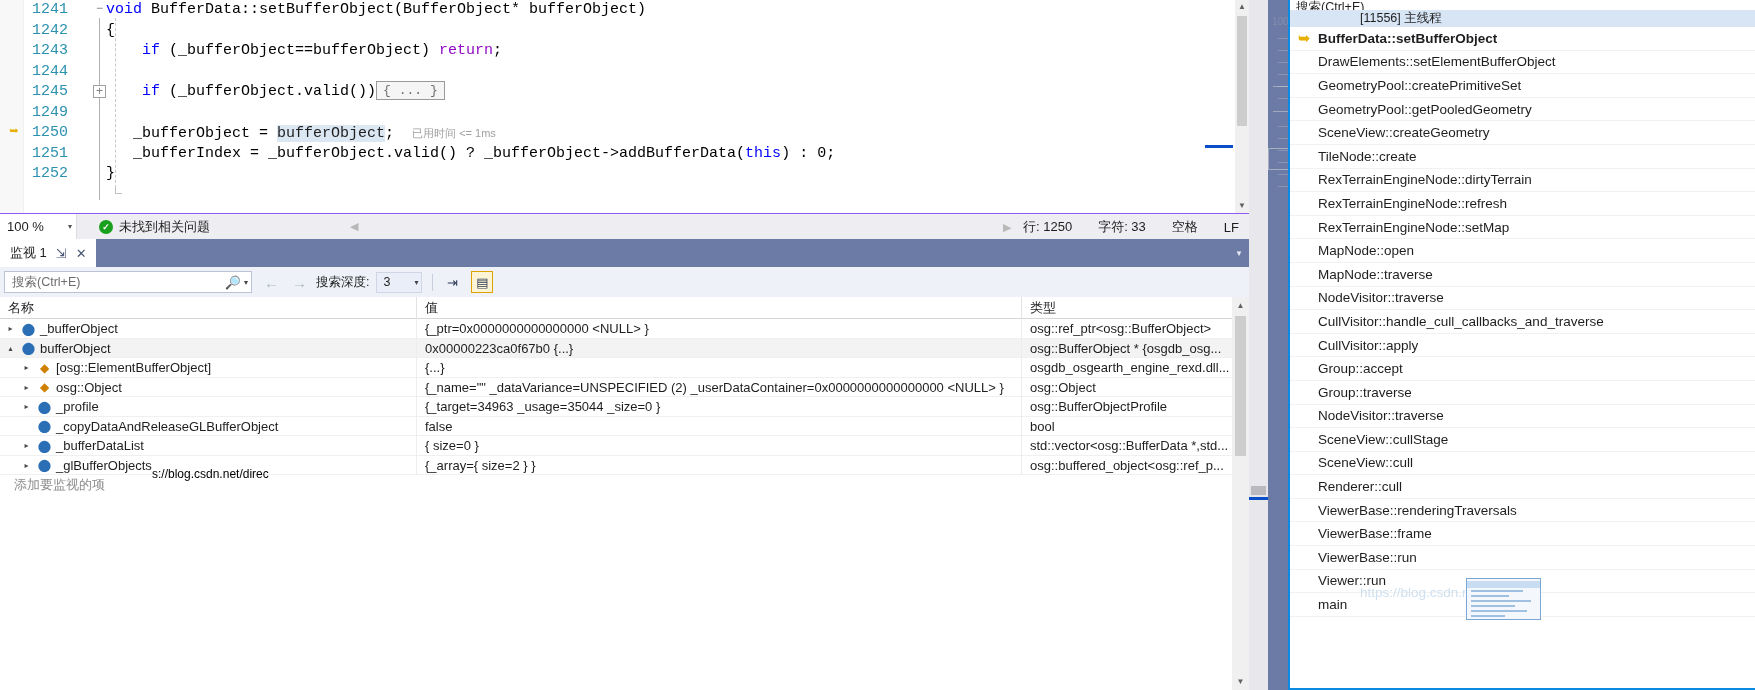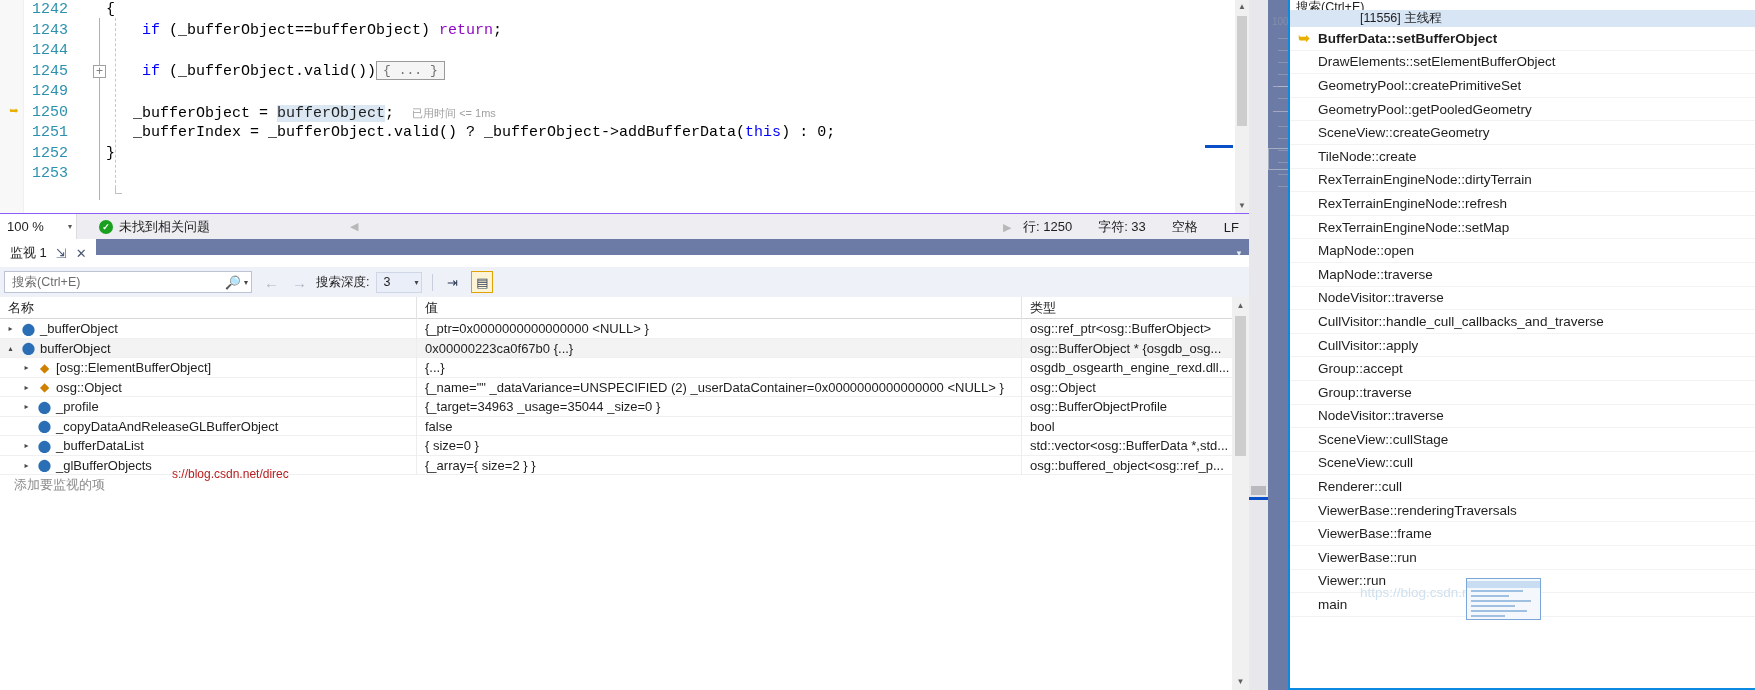--- a/index.html
+++ b/index.html
@@ -131,21 +131,21 @@
     position: absolute; left: 1003px; top: 0; height: 26px;
     display: flex; align-items: center; color: #b8b8b8; font-size: 11px;
   }
 
   
   #watch {
     position: absolute; left: 0; top: 239px; width: 1249px; height: 451px;
     background: #ffffff;
   }
   .watch-tabstrip {
-    position: absolute; left: 0; top: 0; width: 1249px; height: 16px;
+    position: absolute; left: 0; top: 0; width: 1249px; height: 28px;
     background: #6c7ba6;
   }
   .watch-tab {
     position: absolute; left: 0; top: 0; height: 28px;
     background: #ffffff; display: flex; align-items: center;
     padding: 0 9px 0 10px; gap: 9px; font-size: 13px; color: #1e1e1e;
   }
   .watch-tab .pin { color: #4a5775; font-size: 13px; }
   .watch-tab .cls { color: #4a5775; font-size: 13px; }
   .tabstrip-right {
@@ -331,22 +331,22 @@
     border: 1px solid #d8d8d8; opacity: .55;
   }
 
   
   .watermark {
     position: absolute; left: 1360px; top: 585px;
     font-size: 13.5px; color: #cfe0ee; white-space: nowrap;
     pointer-events: none;
   }
   .watermark2 {
-    position: absolute; left: 172px; top: 467px;
-    font-size: 12px; color: #b91c1c; white-space: nowrap;
+    position: absolute; left: 152px; top: 467px;
+    font-size: 12px; color: #000000; white-space: nowrap;
     pointer-events: none;
   }
 
   
   .thumb-popup {
     position: absolute; left: 1466px; top: 578px; width: 75px; height: 42px;
     background: #f4f7fb; border: 1px solid #7aa7d8; overflow: hidden;
   }
   .thumb-popup .tp-line {
     position: absolute; left: 4px; height: 2px; background: #9fc0e0;
@@ -359,29 +359,29 @@
 <body>
 
 <div id="root">
 
   <div id="editor">
     <div class="marker-left-strip"></div>
     <div class="fold-spine"></div>
     <div class="vert-guide"></div>
     <div class="guide-bracket"></div>
     <div class="code-area" id="code-area">
+        <div class="code-line"><span class="ln-marker"></span><span class="ln-num">1241</span><span class="ln-fold">−</span><span class="ln-text"><span class="kw-blue">void </span><span class="plain">BufferData::setBufferObject(BufferObject* bufferObject)</span></span></div>
         <div class="code-line"><span class="ln-marker"></span><span class="ln-num">1242</span><span class="ln-text"><span class="plain">{</span></span></div>
         <div class="code-line"><span class="ln-marker"></span><span class="ln-num">1243</span><span class="ln-text"><span class="plain">    </span><span class="kw-blue">if</span><span class="plain"> (_bufferObject==bufferObject) </span><span class="kw-purple">return</span><span class="plain">;</span></span></div>
         <div class="code-line"><span class="ln-marker"></span><span class="ln-num">1244</span><span class="ln-text"></span></div>
         <div class="code-line"><span class="ln-marker"></span><span class="ln-num">1245</span><span class="ln-fold fold-box">+</span><span class="ln-text"><span class="plain">    </span><span class="kw-blue">if</span><span class="plain"> (_bufferObject.valid())</span><span class="collapsed">{ ... }</span></span></div>
         <div class="code-line"><span class="ln-marker"></span><span class="ln-num">1249</span><span class="ln-text"></span></div>
         <div class="code-line"><span class="ln-marker"><span class="arrow-glyph">➥</span></span><span class="ln-num">1250</span><span class="ln-text"><span class="plain">   _bufferObject = </span><span class="hl-word">bufferObject</span><span class="plain">;  </span><span class="elapsed">已用时间 &lt;= 1ms</span></span></div>
         <div class="code-line"><span class="ln-marker"></span><span class="ln-num">1251</span><span class="ln-text"><span class="plain">   _bufferIndex = _bufferObject.valid() ? _bufferObject-&gt;addBufferData(</span><span class="kw-blue">this</span><span class="plain">) : 0;</span></span></div>
         <div class="code-line"><span class="ln-marker"></span><span class="ln-num">1252</span><span class="ln-text"><span class="plain">}</span></span></div>
-        <div class="code-line"><span class="ln-marker"></span><span class="ln-num">1253</span><span class="ln-text"></span></div>
       </div>
     <div class="ed-scroll">
       <div class="sb-up">▲</div>
       <div class="sb-thumb"></div>
       <div class="sb-dn">▼</div>
     </div>
     <div class="ed-marker-blue"></div>
   </div>
 
   <div id="ed-status">

